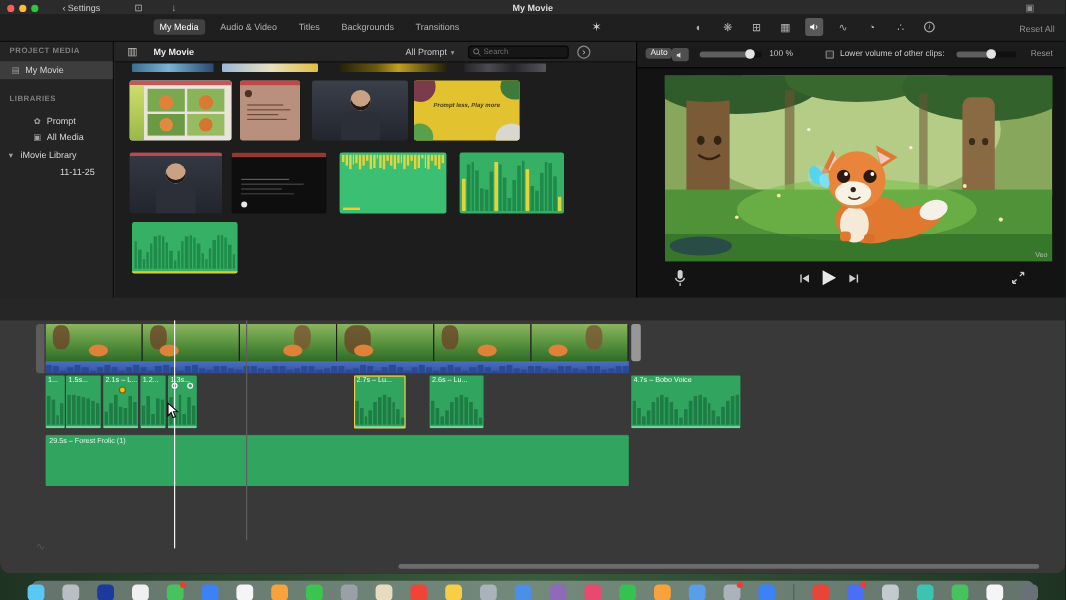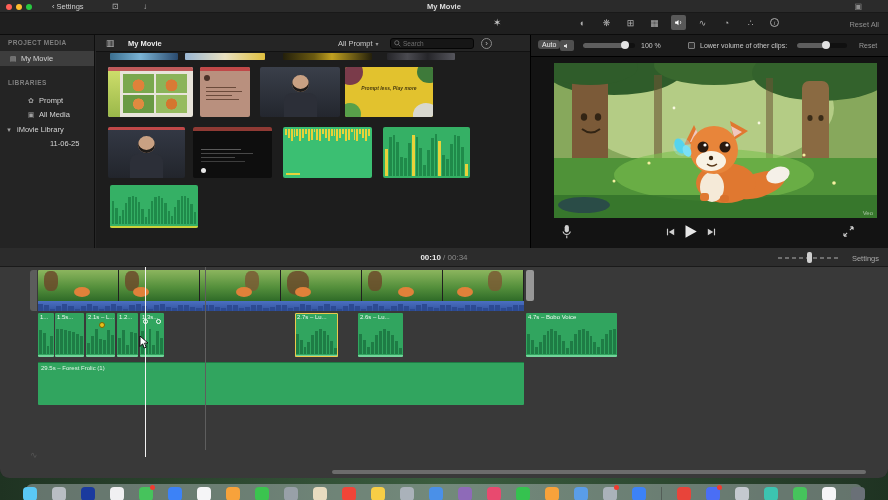--- a/index.html
+++ b/index.html
@@ -146,20 +146,27 @@
         <span>‹</span>
         <span>Settings</span>
       </div>
       <span class="tbicon" style="left:112px">⊡</span>
       <span class="tbicon" style="left:143px">↓</span>
       <div class="wintitle">My Movie</div>
       <span class="tbicon" style="right:26px;color:#8f8f8f">▣</span>
     </div>
 
     <div class="tabbar">
+      <div class="tabs">
+          <div class="tab active">My Media</div>
+          <div class="tab">Audio &amp; Video</div>
+          <div class="tab">Titles</div>
+          <div class="tab">Backgrounds</div>
+          <div class="tab">Transitions</div>
+        </div>
       <span class="wand">✶</span>
       <div class="adjicons">
         <span>◐</span>
         <span>❋</span>
         <span>⊞</span>
         <span>▦</span>
         <span class="on">
           <svg width="9" height="9" viewBox="0 0 24 24">
               <path d="M3 9v6h4l5 4V5L7 9H3z" fill="#fff"></path>
               <path d="M16 8a5 5 0 010 8" stroke="#fff" stroke-width="2" fill="none"></path>
@@ -188,21 +195,21 @@
       </div>
       <div class="srow" style="top:72px">
         <span class="ic" style="margin-left:26px">▣</span>
         <span>All Media</span>
       </div>
       <div class="srow" style="top:87px">
         <span class="ic" style="margin-left:4px">▾</span>
         <span>iMovie Library</span>
       </div>
       <div class="srow" style="top:101px">
-        <span style="margin-left:50px">11-06-25</span>
+        <span style="margin-left:50px">11-11-25</span>
       </div>
     </div>
 
     <div class="browser">
       <div class="bhead">
         <span class="toggle">▥</span>
         <span class="btitle">My Movie</span>
         <span class="filter">
           <span>All Prompt</span>
           <span style="font-size:6px;color:#9a9a9a">▾</span>
@@ -458,28 +465,20 @@
             </svg>
         </span>
         <span class="abs" style="left:312px;top:2px">
           <svg width="11" height="11" viewBox="0 0 12 12" stroke="#cfcfcf" stroke-width="1.2" fill="none">
               <path d="M7.5 4.5L11 1M11 1H8M11 1v3M4.5 7.5L1 11M1 11h3M1 11V8"></path>
             </svg>
         </span>
       </div>
     </div>
 
-    <div class="tltoolbar">
-      <div class="timecode">
-        <span>00:10</span><span class="dim"> / </span><span class="dim">00:34</span>
-      </div>
-      <span class="zoomtrack"></span>
-      <span class="zoomknob"></span>
-      <span class="settings">Settings</span>
-    </div>
 
     <div class="timeline">
       <div class="lhandle"></div>
       <div class="filmstrip">
           <div class="fcell">
             <u></u>
             <b></b>
           </div>
           <div class="fcell">
             <u></u>

